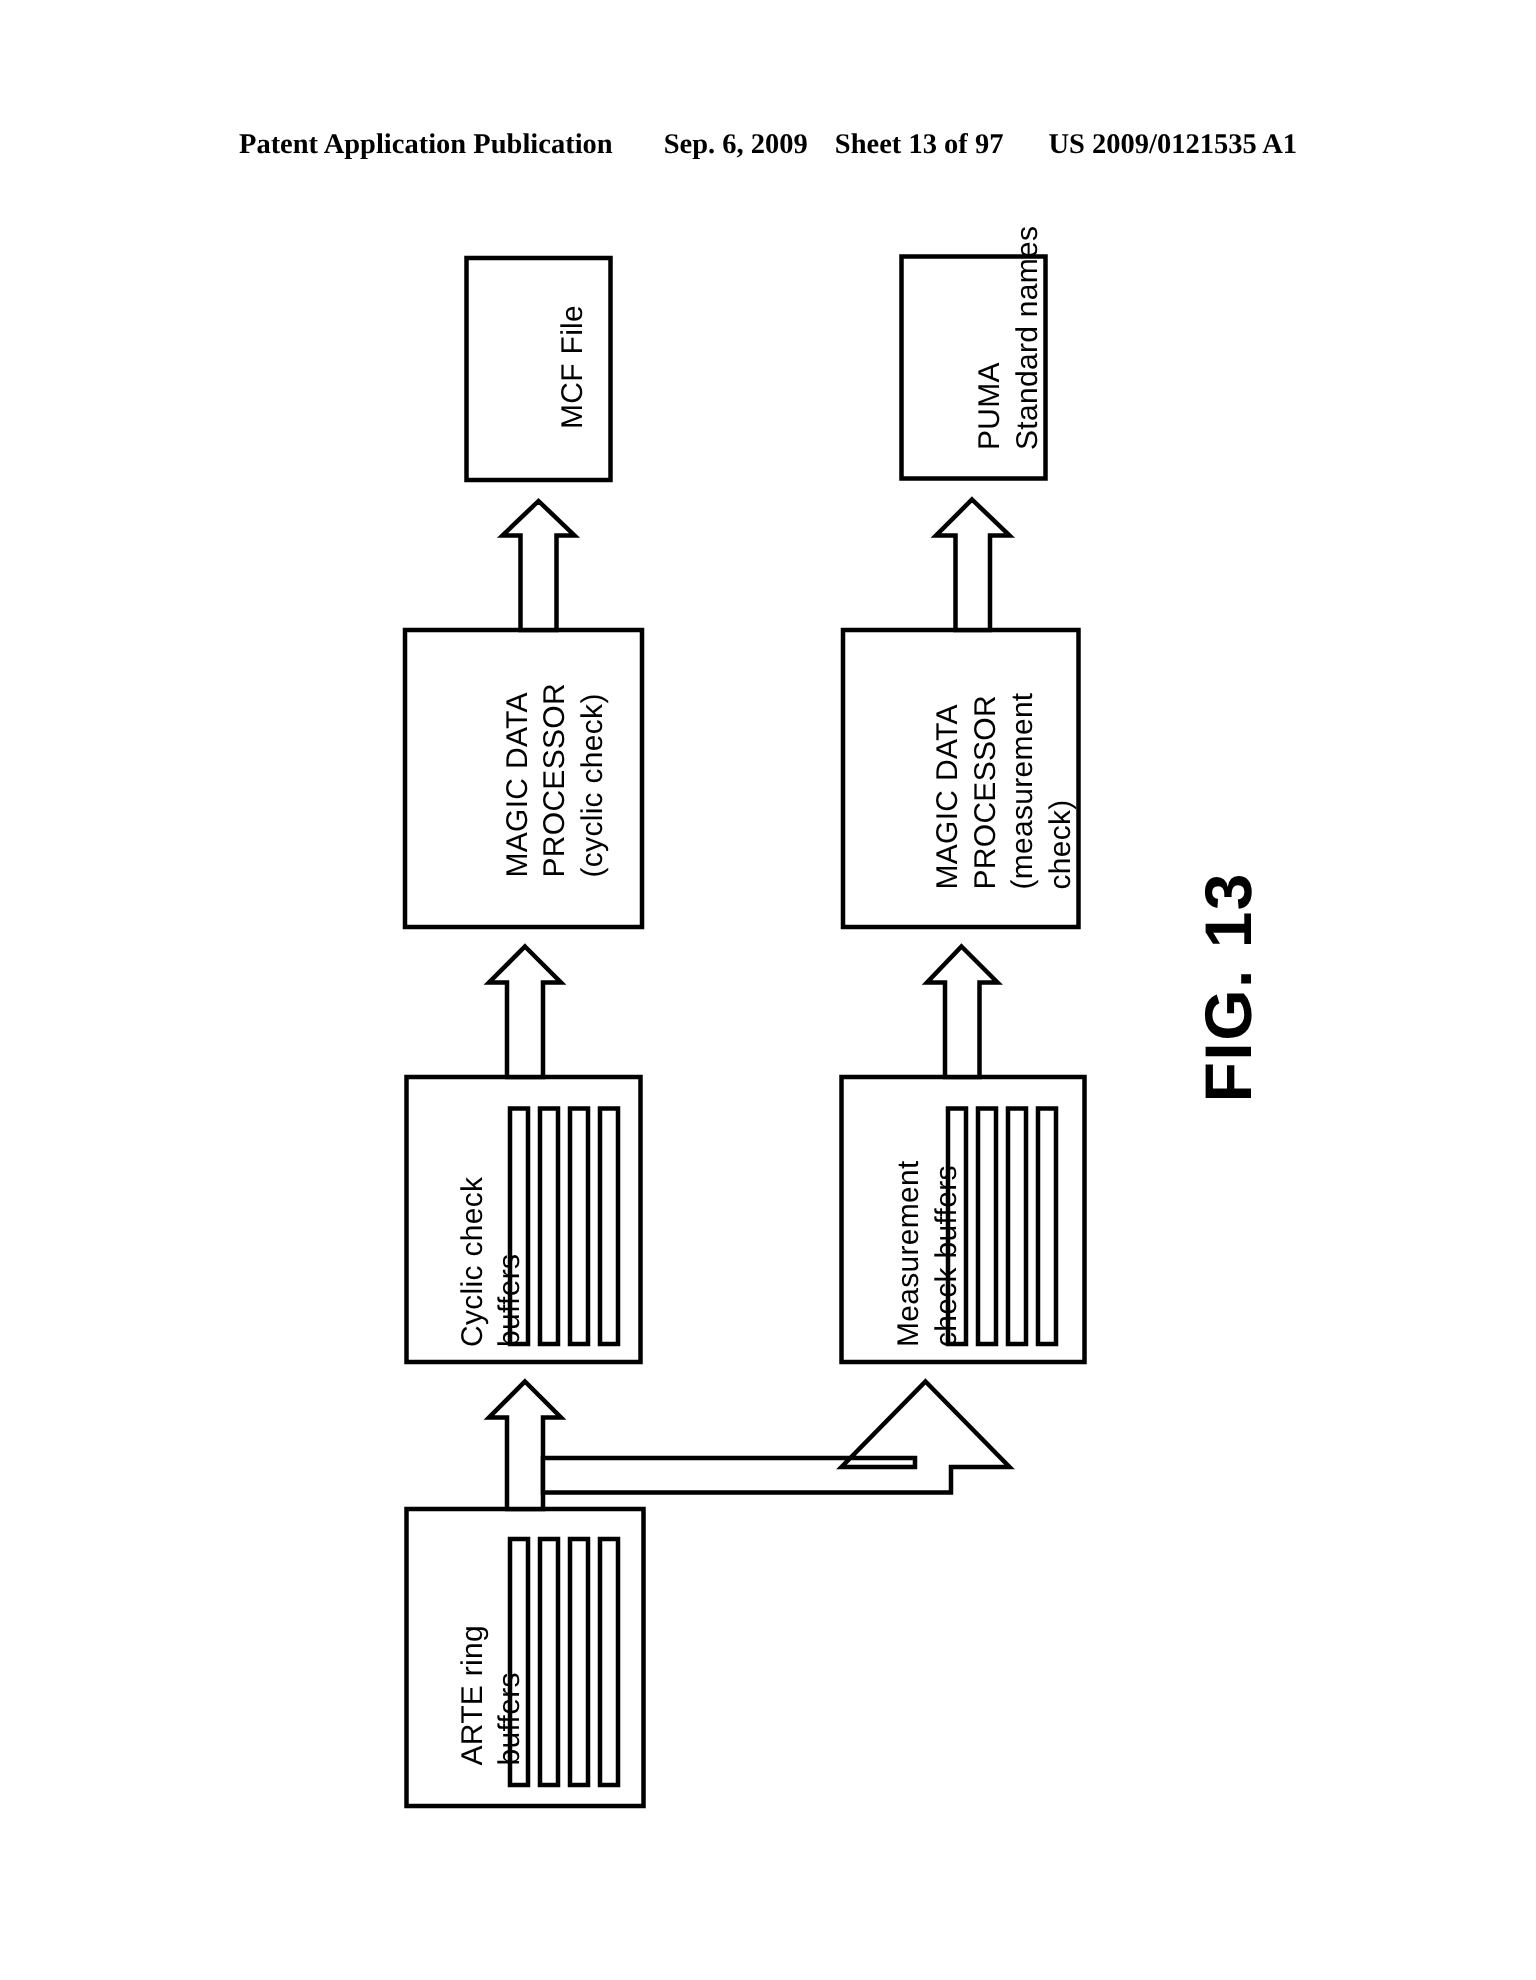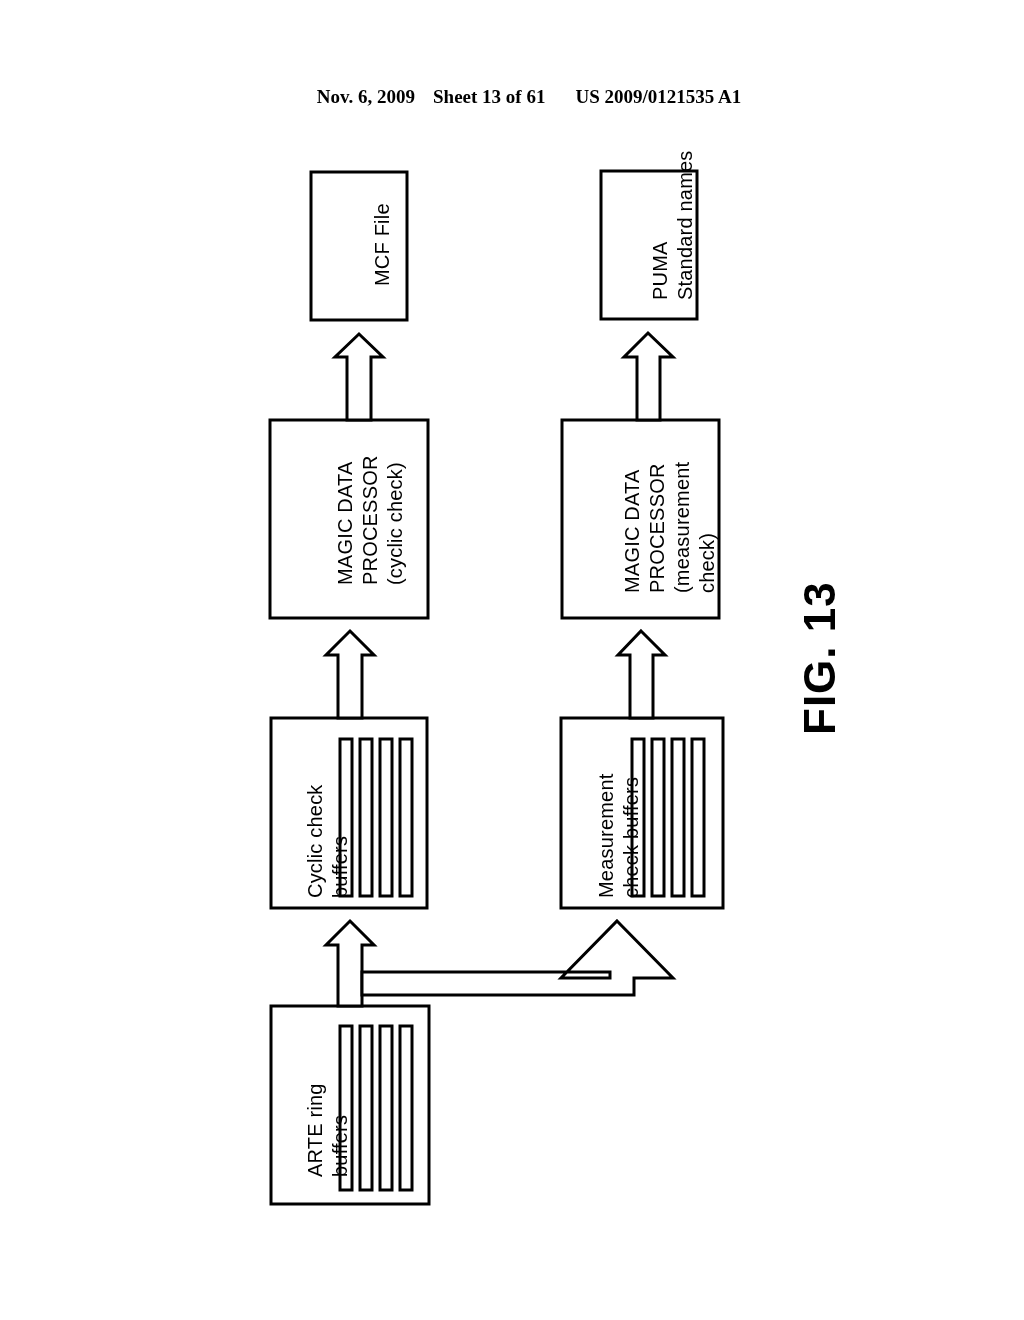--- a/index.html
+++ b/index.html
@@ -82,24 +82,25 @@
     font-weight: bold;
     font-size: 44px;
     letter-spacing: 1px;
     color: #000;
   }
 </style>
 </head>
 <body>
 
 <div id="pub-header">
+  <span class="seg">Patent Application Publication</span>
   <span class="gap-lg"></span>
-  <span class="seg">Nov. 6, 2009</span>
+  <span class="seg">Sep. 6, 2009</span>
   <span class="gap-md"></span>
-  <span class="seg">Sheet 13 of 61</span>
+  <span class="seg">Sheet 13 of 97</span>
   <span class="gap-xl"></span>
   <span class="seg">US 2009/0121535 A1</span>
 </div>
 
 <div id="figure">
   <svg width="1024" height="1320" viewBox="0 0 1024 1320" xmlns="http://www.w3.org/2000/svg">
 
     <g fill="none" stroke="#000000" stroke-width="3" stroke-linejoin="miter" stroke-linecap="butt">
 
       <rect x="311" y="172" width="96" height="148" fill="#ffffff"></rect>

